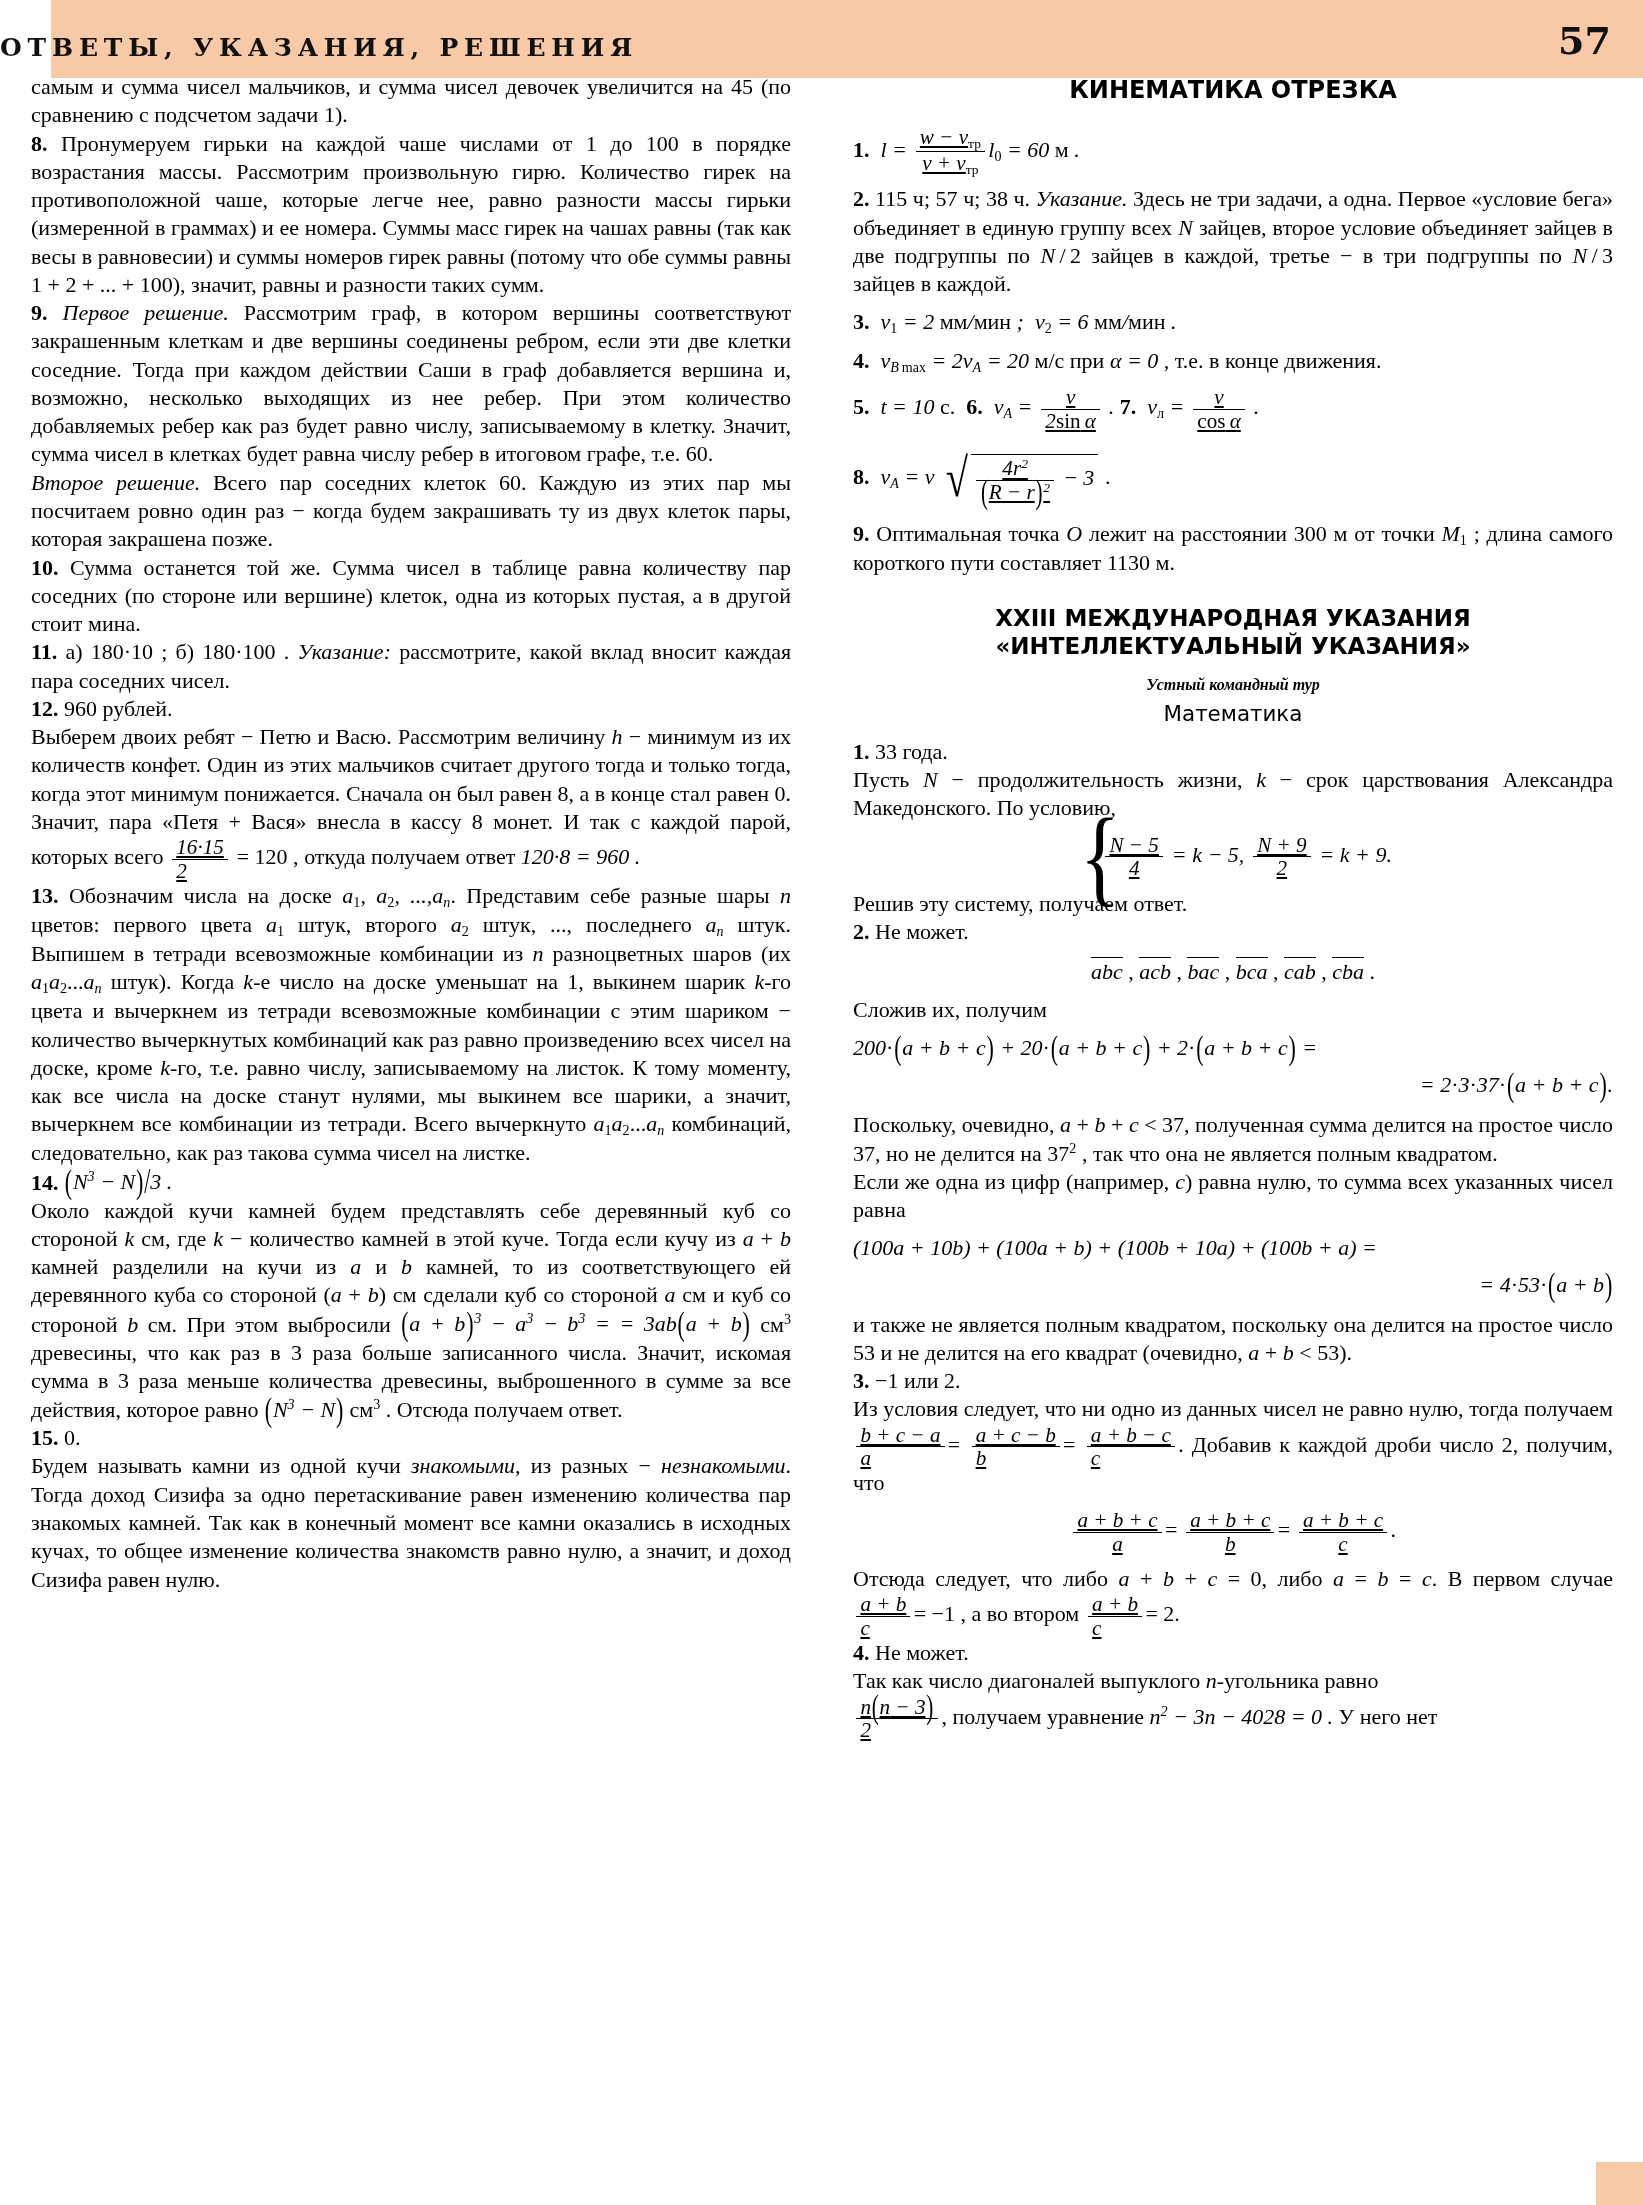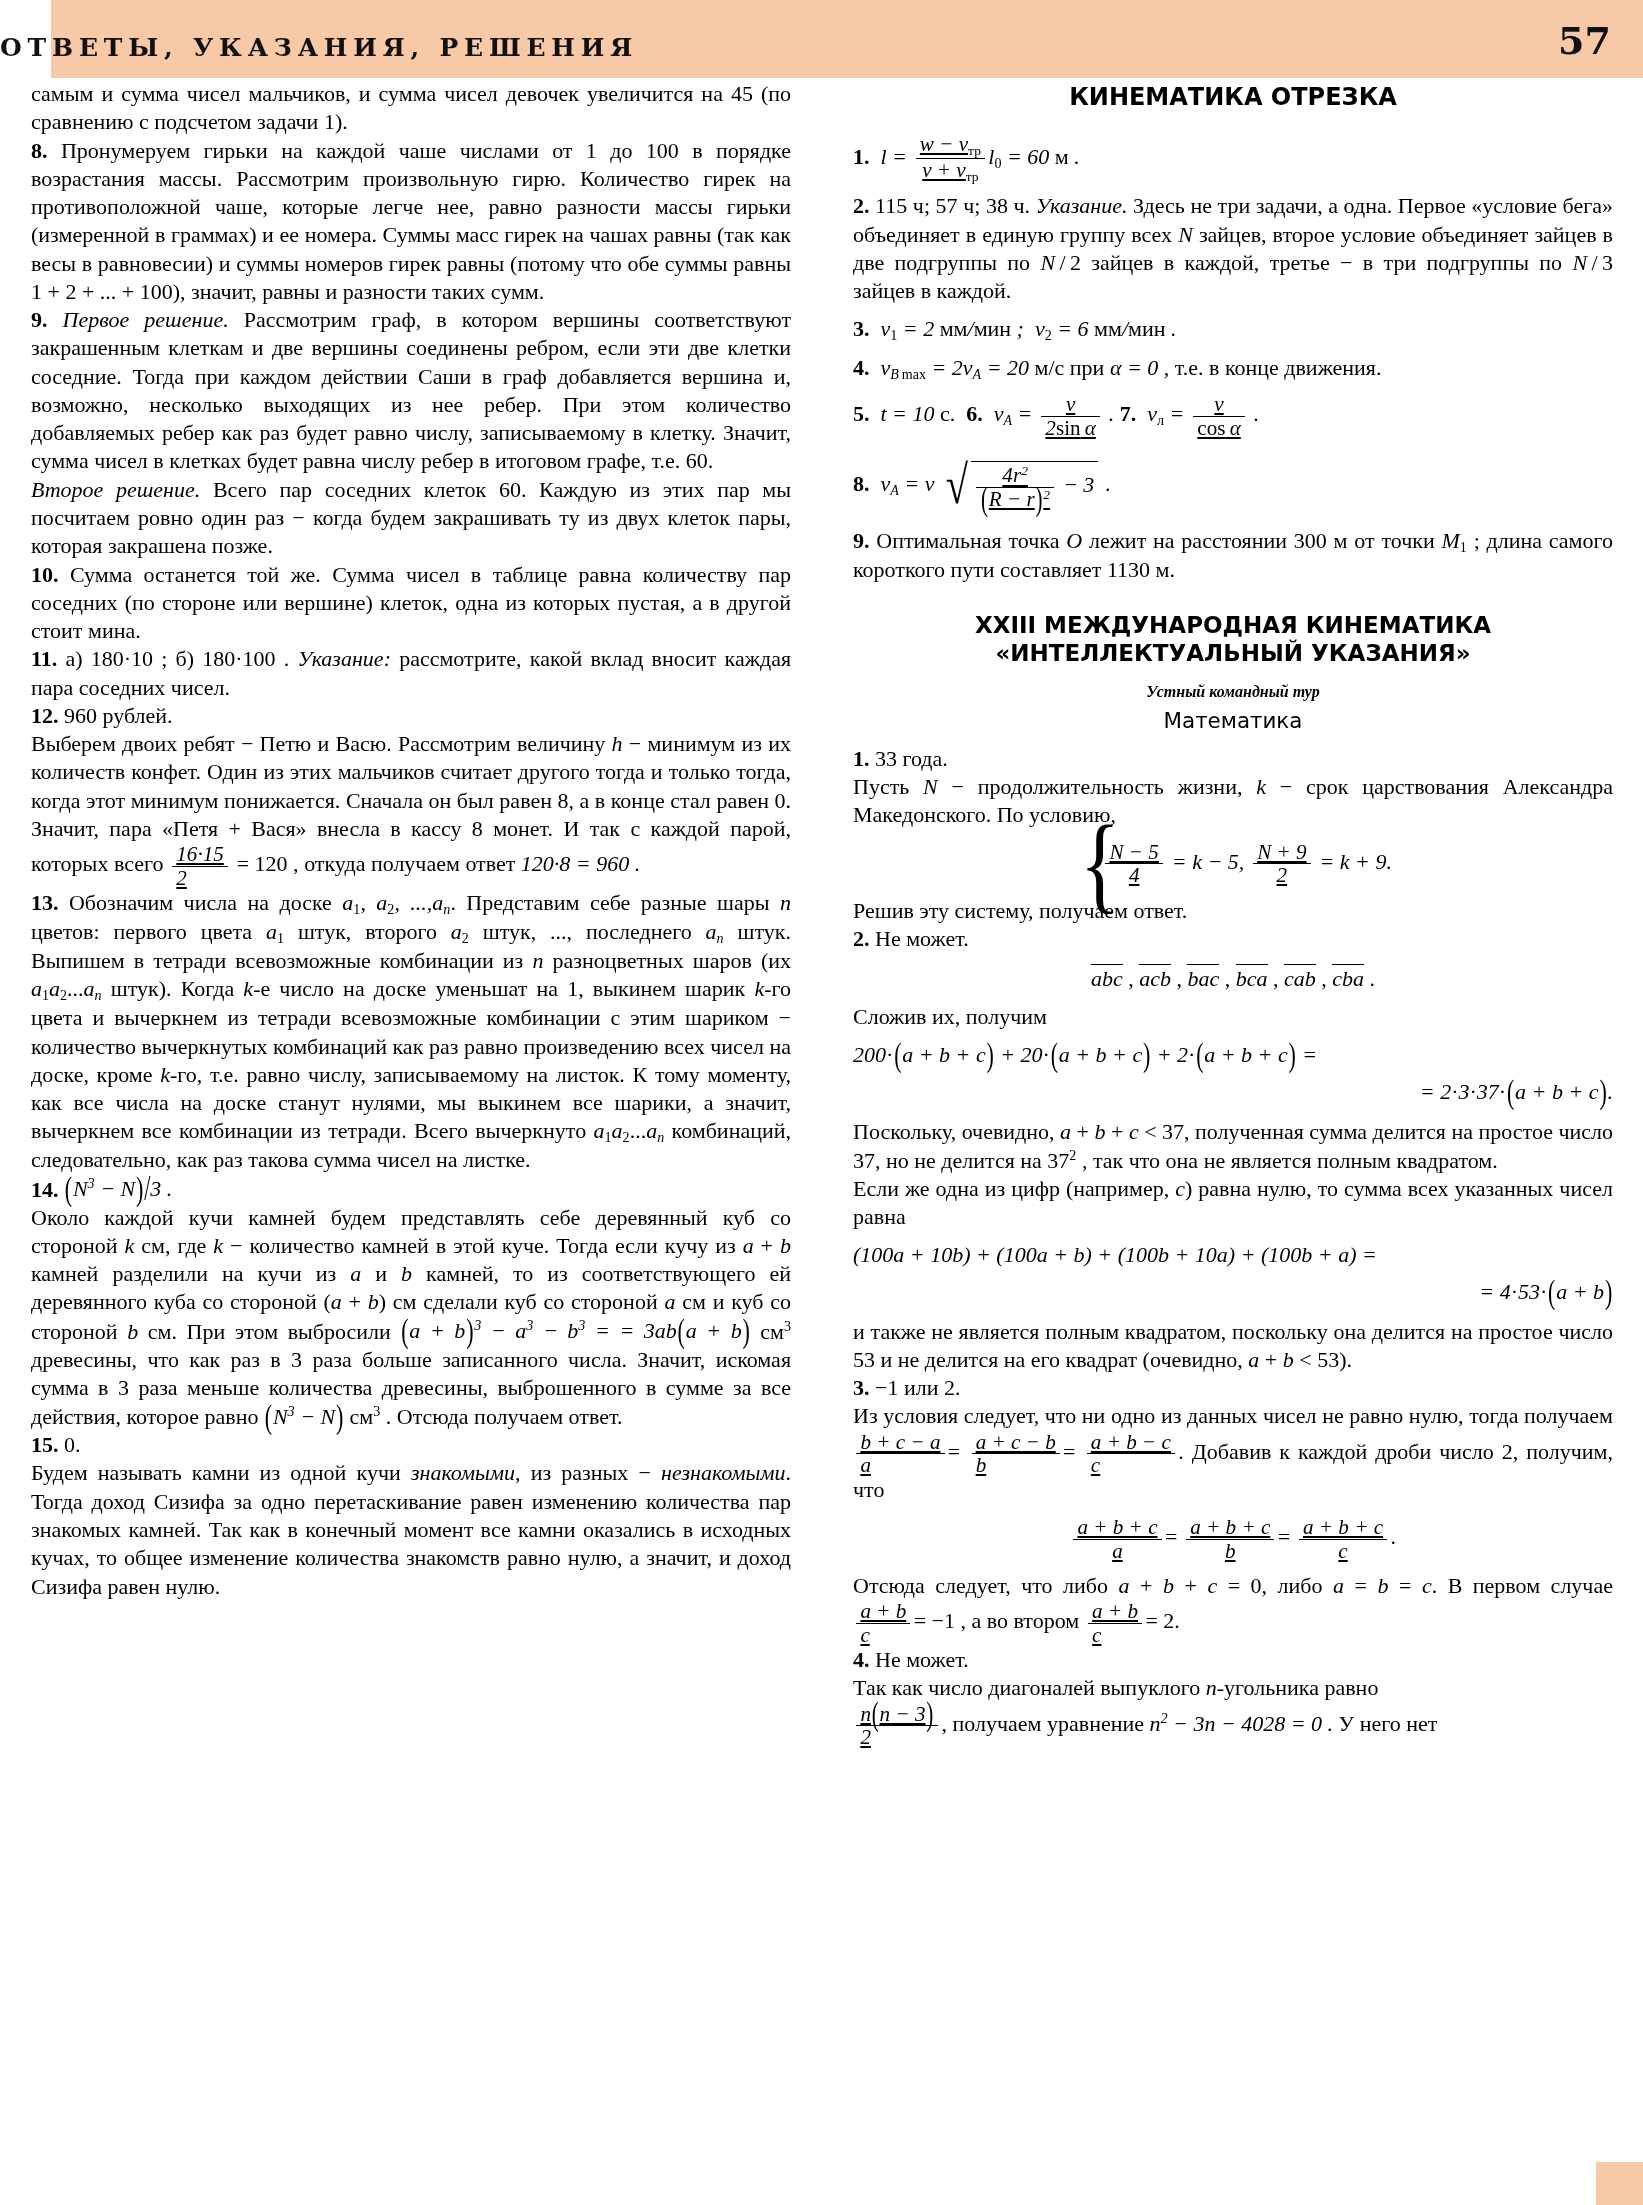--- a/index.html
+++ b/index.html
@@ -35,21 +35,21 @@
     font-size:38px;
     color:#111;
   }
   .footer-tab{
     position:absolute; right:0; bottom:0; width:48px; height:43px;
     background:#f7c9a6;
   }
 
   
   .page{
-    position:absolute; left:0; top:80px; width:1644px; height:1824px;
+    position:absolute; left:0; top:73px; width:1644px; height:1824px;
   }
   .col{
     position:absolute; top:0; width:760px;
     font-size:22px;
     line-height:1.285;
     text-align:justify;
     hyphens:none;
   }
   .col-left{ left:31px; }
   .col-right{ left:853px; }
@@ -301,21 +301,21 @@
           </span> − 3</span></span> .
       </span>
     </div>
 
     <p class="just" style="margin-top:16.4px">
       <b class="num">9.</b>
       Оптимальная точка <i>O</i> лежит на расстоянии 300 м от точки <span class="nb"><i>M</i><span class="sub">1</span></span> ; длина самого короткого пути составляет 1130 м.
     </p>
 
     <div class="sec-head two">
-      <div>XXIII МЕЖДУНАРОДНАЯ КИНЕМАТИКА</div>
+      <div>XXIII МЕЖДУНАРОДНАЯ УКАЗАНИЯ</div>
       <div>«ИНТЕЛЛЕКТУАЛЬНЫЙ УКАЗАНИЯ»</div>
     </div>
 
     <div class="sub-head-it">Устный командный тур</div>
     <div class="sub-head">Математика</div>
 
     <p class="nojust">
       <b class="num">1.</b>
       <span>33 года.</span>
     </p>

